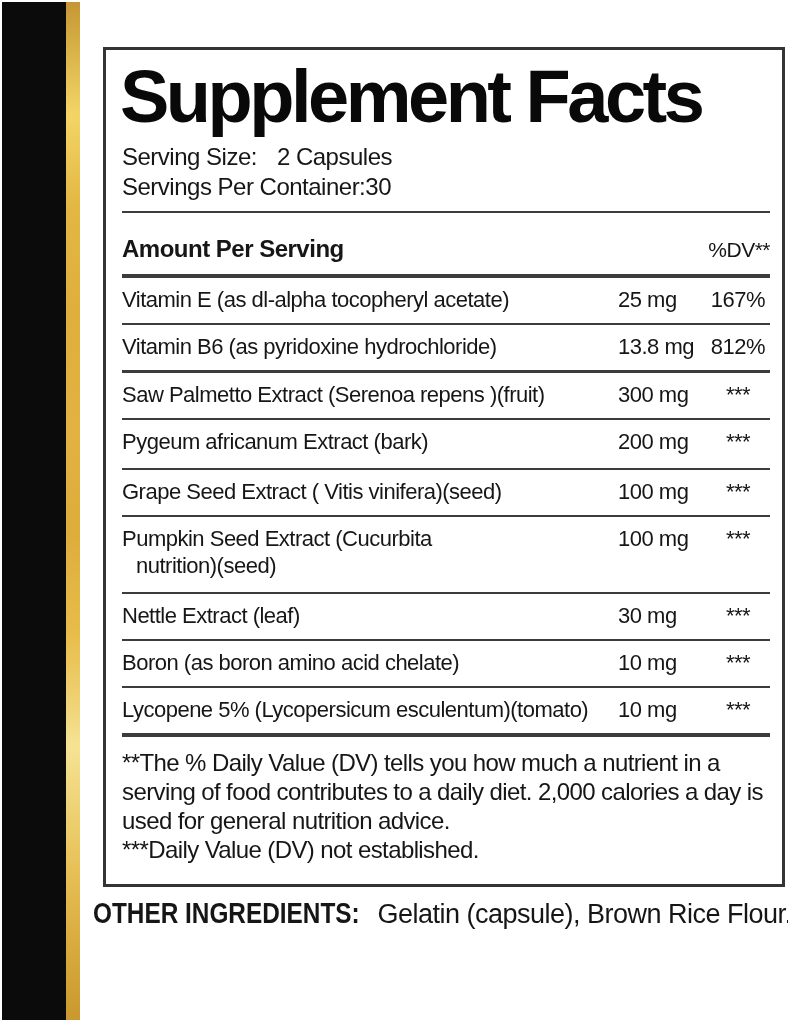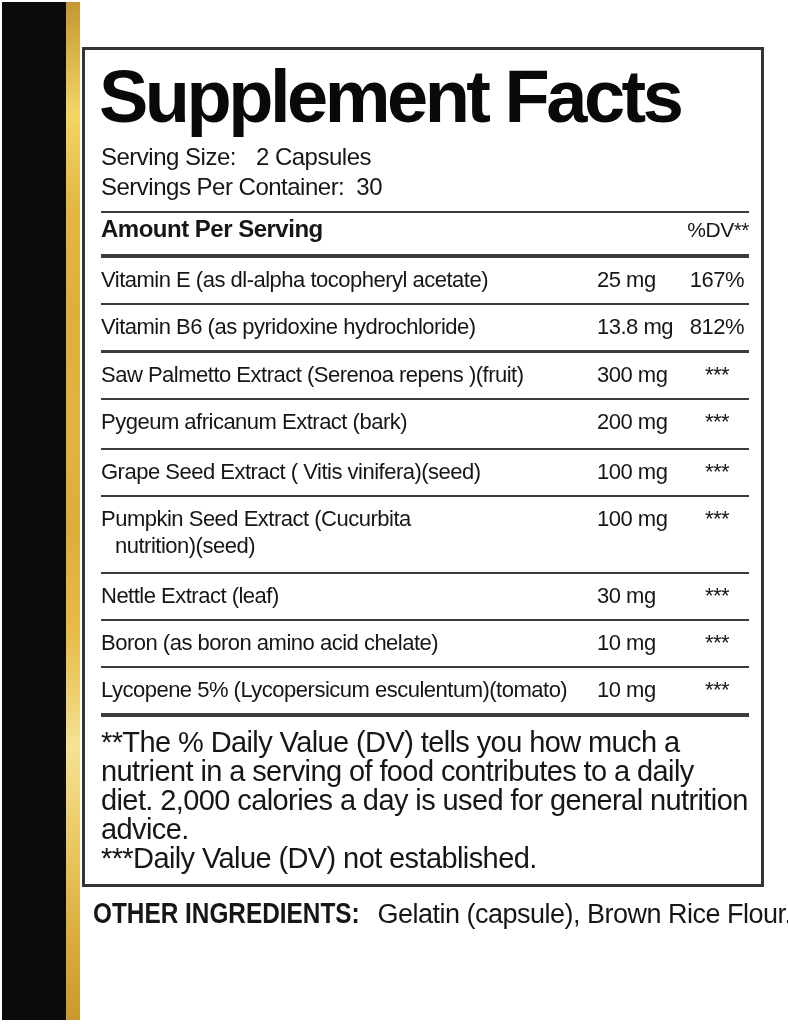--- a/index.html
+++ b/index.html
@@ -26,61 +26,61 @@
   }
   .gold-stripe{
     position:absolute;left:66px;top:2px;width:14px;height:1018px;
     background:linear-gradient(180deg,
       #c59733 0%, #f3d566 11%, #e3b744 20%, #dfaf3d 30%,
       #e2b242 42%, #ddad3c 52%, #e8bc4a 62%, #efd375 69%,
       #f5e394 73%, #e9c45c 84%, #d8a93c 93%, #c9992f 100%);
   }
   
   .panel{
-    position:absolute;left:82px;top:47px;width:682px;height:840px;
+    position:absolute;left:103px;top:47px;width:682px;height:840px;
     border:3px solid var(--panel-border);
     background:var(--background);
     padding:8px 12px 10px 16px;
   }
   .title{
     font-size:74px;line-height:74px;font-weight:bold;
     letter-spacing:-3.5px;color:#090909;
     margin:2px 0 8px -2px;white-space:nowrap;
   }
   .serving-line{font-size:24px;line-height:30px;letter-spacing:-0.5px;}
   .serving-value{margin-left:20px;}
-  .container-value{margin-left:12px;}
+  .container-value{}
 
   .rule{background:var(--rule-color);border:none;}
   .rule.thin{height:2px;}
   .rule.med{height:3.5px;}
   .rule.first{margin-top:9px;}
 
   .aps-row{
     display:flex;justify-content:space-between;align-items:baseline;
-    padding:2px 0 11px 0;
+    padding:22px 0 11px 0;
   }
   .aps{font-size:24px;font-weight:bold;letter-spacing:-0.5px;}
   .dvh{font-size:21px;letter-spacing:-0.5px;}
 
   .row{
     display:flex;align-items:flex-start;
     padding:8px 0 10px 0;
     font-size:22px;line-height:27px;letter-spacing:-0.5px;
   }
   .row.two{padding-bottom:13px;}
   .nm{flex:1 1 auto;min-width:0;}
   .nm .l1{white-space:nowrap;text-align:right;}
   .nm .l2{padding-left:14px;white-space:nowrap;}
   .amt{flex:0 0 88px;text-align:left;white-space:nowrap;}
   .dv{flex:0 0 64px;text-align:center;white-space:nowrap;}
 
   .footnote{padding:11px 0 0 0;}
   .footnote p{
-    font-size:29px;line-height:29px;letter-spacing:-0.6px;
+    font-size:24px;line-height:29px;letter-spacing:-0.6px;
   }
   .other-line{
     position:absolute;left:93px;top:896px;width:690px;
     font-size:27px;line-height:34px;letter-spacing:-0.5px;white-space:nowrap;
   }
   .other-label{
     display:inline-block;font-weight:bold;font-size:29px;
     transform:scaleX(0.84);transform-origin:0 60%;
     margin-right:-40px;letter-spacing:0;
   }

